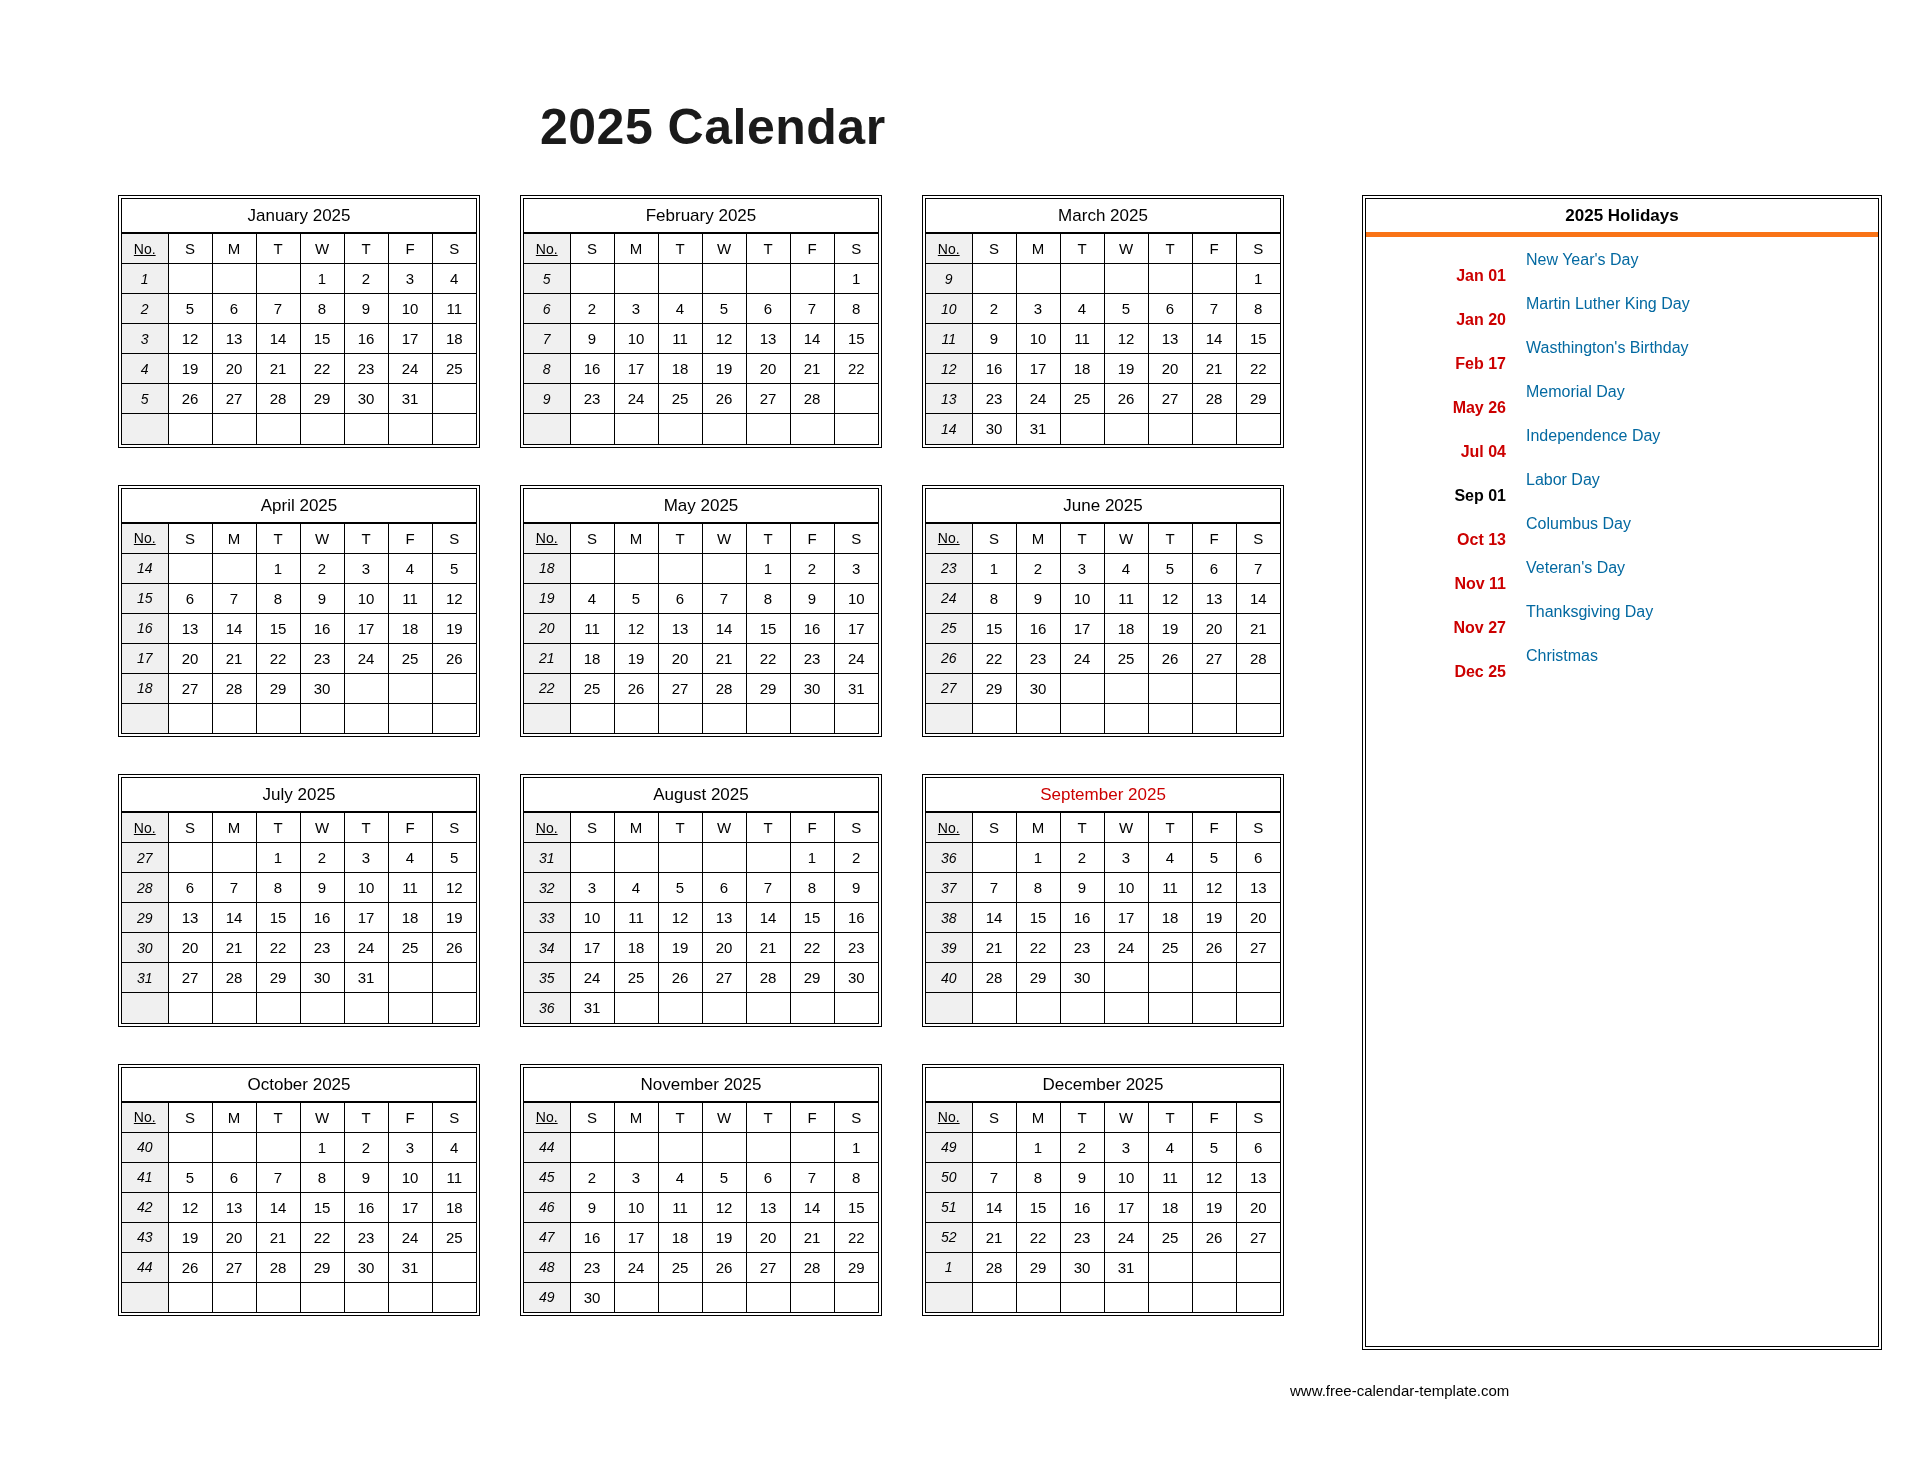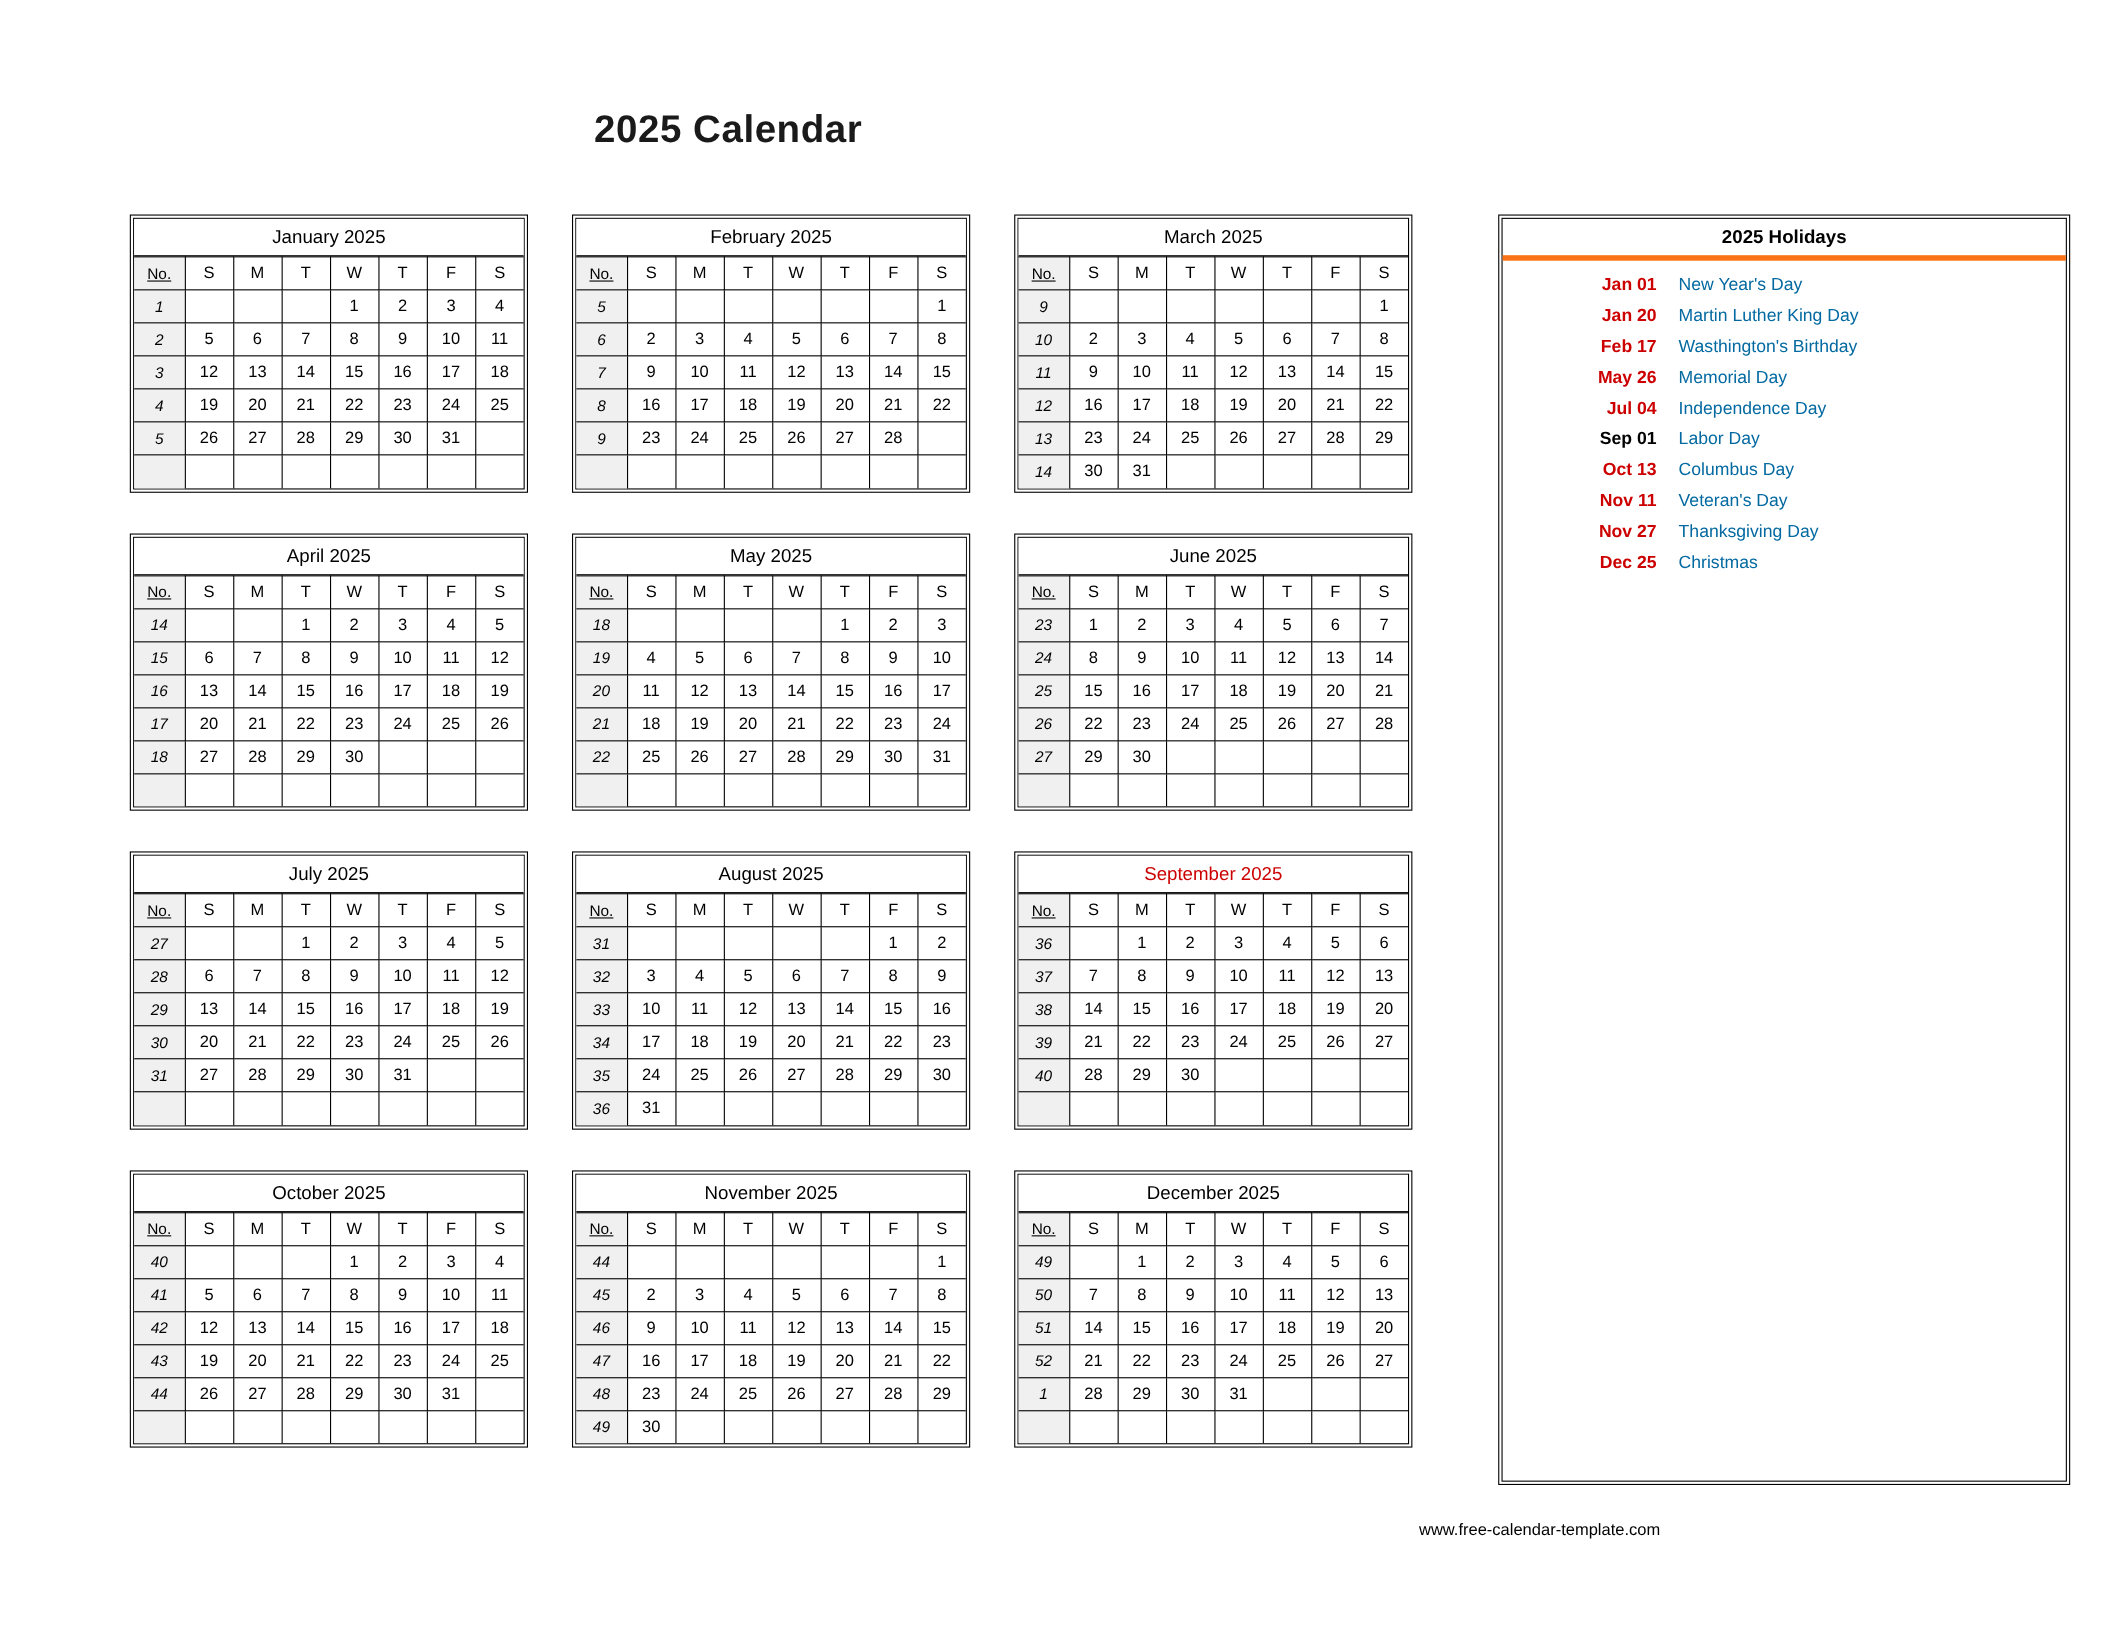--- a/index.html
+++ b/index.html
@@ -15,21 +15,21 @@
     color: #000000;
     position: relative;
   }
   .page {
     position: relative;
     width: 1920px;
     height: 1484px;
     padding: 0;
   }
   .title {
-    font-size: 35px;
+    font-size: 50px;
     font-weight: bold;
     color: #1a1a1a;
     margin: 0;
     padding: 98px 0 0 540px;
     letter-spacing: 0.5px;
   }
   .content {
     position: absolute;
     top: 195px;
     left: 0;
@@ -128,20 +128,21 @@
     display: flex;
     font-size: 16px;
     padding: 5px 0;
   }
   .holiday-date {
     width: 160px;
     text-align: right;
     font-weight: bold;
     padding-right: 20px;
     color: #cc0000;
+    margin-top: 16px;
   }
   .holiday-date.plain {
     color: #000;
   }
   .holiday-name {
     color: #0369a1;
   }
   .footer {
     position: absolute;
     top: 1382px;

